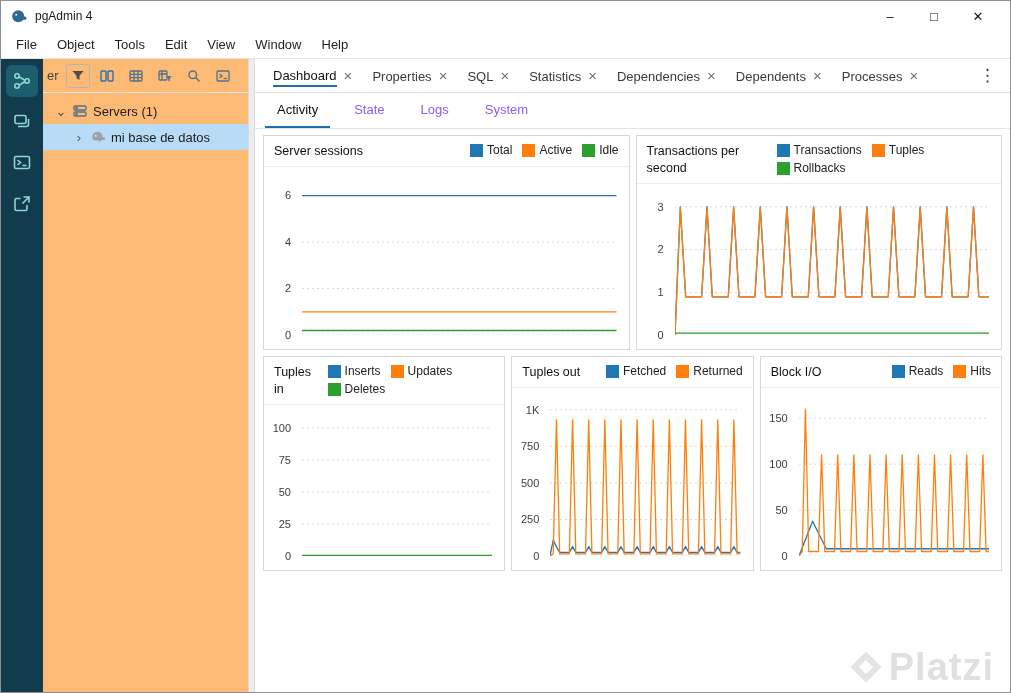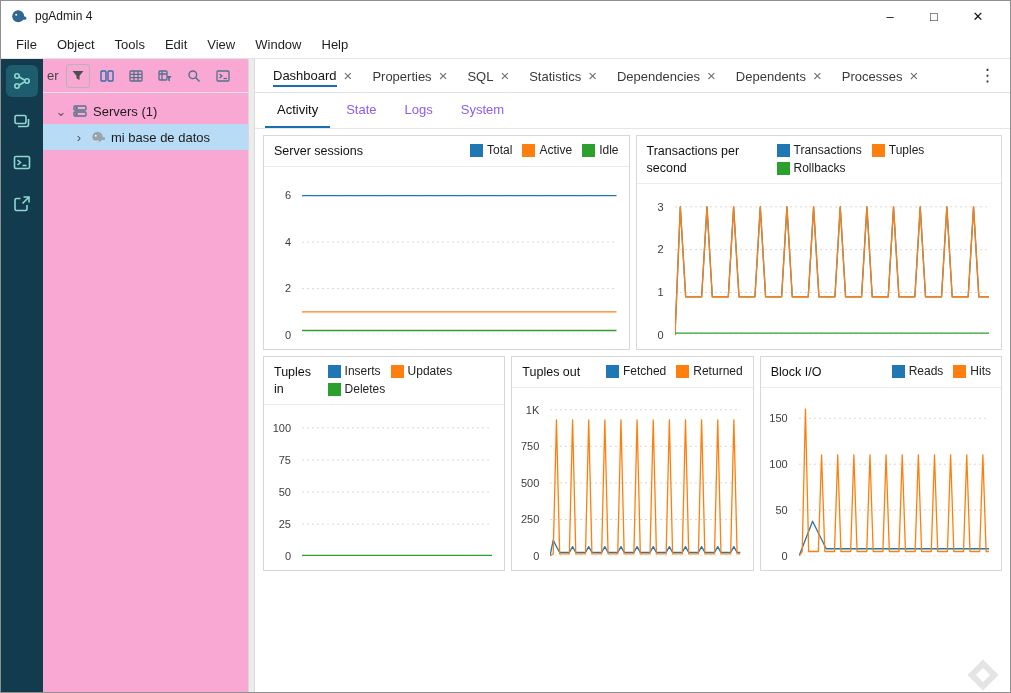--- a/index.html
+++ b/index.html
@@ -19,21 +19,21 @@
   .menu-item{font-size:13px;color:#1f1f1f;padding:4px 9px;cursor:default}
 
   .main-row{flex:1;display:flex;min-height:0}
 
   
   .rail{width:42px;flex:none;background:#123b4d;display:flex;flex-direction:column;align-items:center;padding-top:6px;gap:9px}
   .rail-btn{width:32px;height:32px;border-radius:6px;display:flex;align-items:center;justify-content:center;cursor:default}
   .rail-btn.selected{background:#1e5d6e}
 
   
-  .browser{width:206px;flex:none;background:#f9a8d4;display:flex;flex-direction:column;border-right:1px solid #d9d9d9}
+  .browser{width:206px;flex:none;background:#fdba74;display:flex;flex-direction:column;border-right:1px solid #d9d9d9}
   .browser-toolbar{height:34px;flex:none;display:flex;align-items:center;gap:5px;padding:0 4px;border-bottom:1px solid #e6e6e6}
   .clipped-title{font-size:13px;color:#444;margin-right:2px}
   .tb-btn{width:24px;height:24px;border:1px solid transparent;background:transparent;border-radius:3px;display:flex;align-items:center;justify-content:center;padding:0}
   .tb-btn.bordered{border-color:#b5b5b5}
   .tree{flex:1;padding-top:5px}
   .tree-row{height:26px;display:flex;align-items:center;gap:5px;padding-left:12px;font-size:13px;color:#1c1c1c;cursor:default}
   .tree-row.child{padding-left:30px}
   .tree-row.selected{background:#b8dcf5}
   .caret{width:12px;color:#555;font-size:13px;line-height:1;display:inline-flex;justify-content:center}
   .tree-icon{display:inline-flex}
@@ -42,21 +42,21 @@
   
   .main{flex:1;display:flex;flex-direction:column;min-width:0}
   .tabbar{height:34px;flex:none;display:flex;align-items:center;padding:0 8px;border-bottom:1px solid #e0e0e0}
   #tabs-container{display:flex;align-items:center;height:100%}
   .tab{display:flex;align-items:center;gap:7px;padding:0 10px;height:100%;font-size:13px;color:#3a3a3a;cursor:default}
   .tab-label{padding:3px 0 2px}
   .tab.active .tab-label{border-bottom:2px solid #1b6faf;color:#141414}
   .tab-close{color:#6f6f6f;font-size:15px;line-height:1}
   .kebab{margin-left:auto;font-size:17px;color:#333;padding:0 6px;cursor:default}
 
-  .subtabbar{height:36px;flex:none;display:flex;align-items:stretch;gap:4px;padding:0 10px;border-bottom:1px solid #e6e6e6}
+  .subtabbar{height:36px;flex:none;display:flex;align-items:stretch;gap:12px;padding:0 10px;border-bottom:1px solid #e6e6e6}
   .subtab{display:flex;align-items:center;padding:0 12px;font-size:13px;color:#8b5cf6;border-bottom:2px solid transparent;cursor:default}
   .subtab.active{color:#0d0d0d;border-bottom-color:#1b6faf}
 
   
   .dashboard{flex:1;position:relative;padding:6px 8px;min-height:0;background:#fff;overflow:hidden}
   .charts-row{display:grid;gap:6px;height:215px;margin-bottom:6px}
   .row1{grid-template-columns:1fr 1fr}
   .row2{grid-template-columns:1fr 1fr 1fr}
   .chart-panel{border:1px solid #d8d8d8;background:#fff;display:flex;flex-direction:column;min-width:0}
   .chart-header{display:flex;align-items:flex-start;gap:10px;padding:7px 10px 6px;border-bottom:1px solid #ececec}
@@ -443,18 +443,19 @@
                     <line class="gridline" x1="0" x2="100" y1="12.79" y2="12.79" vector-effect="non-scaling-stroke"></line>
                     <polyline points="0.00,100.00 7.14,77.91 14.29,95.35 21.43,95.35 28.57,95.35 35.71,95.35 42.86,95.35 50.00,95.35 57.14,95.35 64.29,95.35 71.43,95.35 78.57,95.35 85.71,95.35 92.86,95.35 100.00,95.35" fill="none" stroke="#1F77B4" stroke-width="1.3" stroke-linejoin="round" vector-effect="non-scaling-stroke"></polyline>
                     <polyline points="0.00,100.00 1.69,97.09 3.39,6.98 5.08,97.09 6.78,97.09 8.47,97.09 10.17,97.09 11.86,36.05 13.56,97.09 15.25,97.09 16.95,97.09 18.64,97.09 20.34,36.05 22.03,97.09 23.73,97.09 25.42,97.09 27.12,97.09 28.81,36.05 30.51,97.09 32.20,97.09 33.90,97.09 35.59,97.09 37.29,36.05 38.98,97.09 40.68,97.09 42.37,97.09 44.07,97.09 45.76,36.05 47.46,97.09 49.15,97.09 50.85,97.09 52.54,97.09 54.24,36.05 55.93,97.09 57.63,97.09 59.32,97.09 61.02,97.09 62.71,36.05 64.41,97.09 66.10,97.09 67.80,97.09 69.49,97.09 71.19,36.05 72.88,97.09 74.58,97.09 76.27,97.09 77.97,97.09 79.66,36.05 81.36,97.09 83.05,97.09 84.75,97.09 86.44,97.09 88.14,36.05 89.83,97.09 91.53,97.09 93.22,97.09 94.92,97.09 96.61,36.05 98.31,97.09 100.00,97.09" fill="none" stroke="#FF7F0E" stroke-width="1.3" stroke-linejoin="round" vector-effect="non-scaling-stroke"></polyline>
                   </svg>
       </div>
     </div>
   </section>
           </div>
         <div class="watermark">
           <span class="wm-diamond"></span>
+          <span class="wm-text">Platzi</span>
         </div>
       </div>
     </div>
 
   </div>
 </div>
 
 </body></html>

